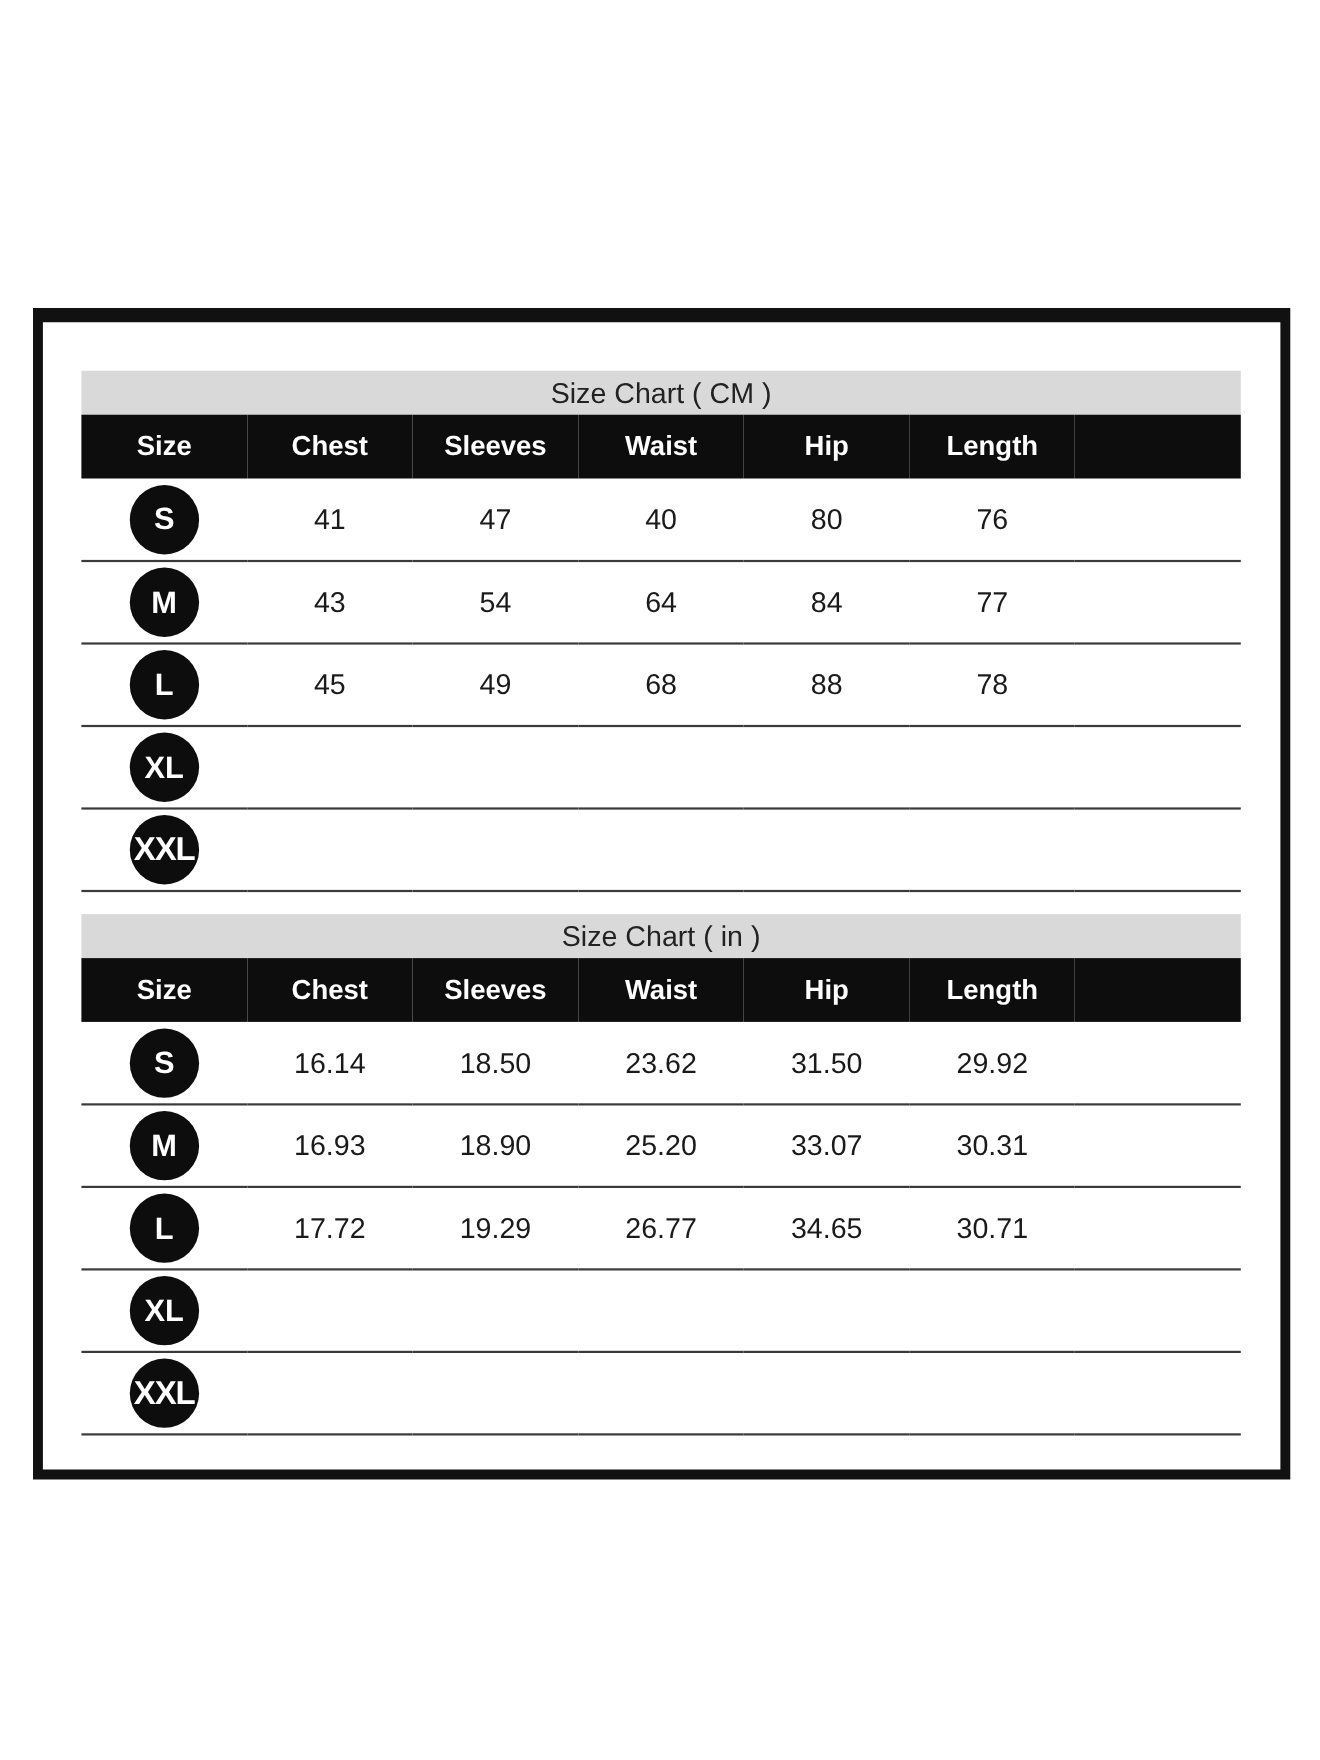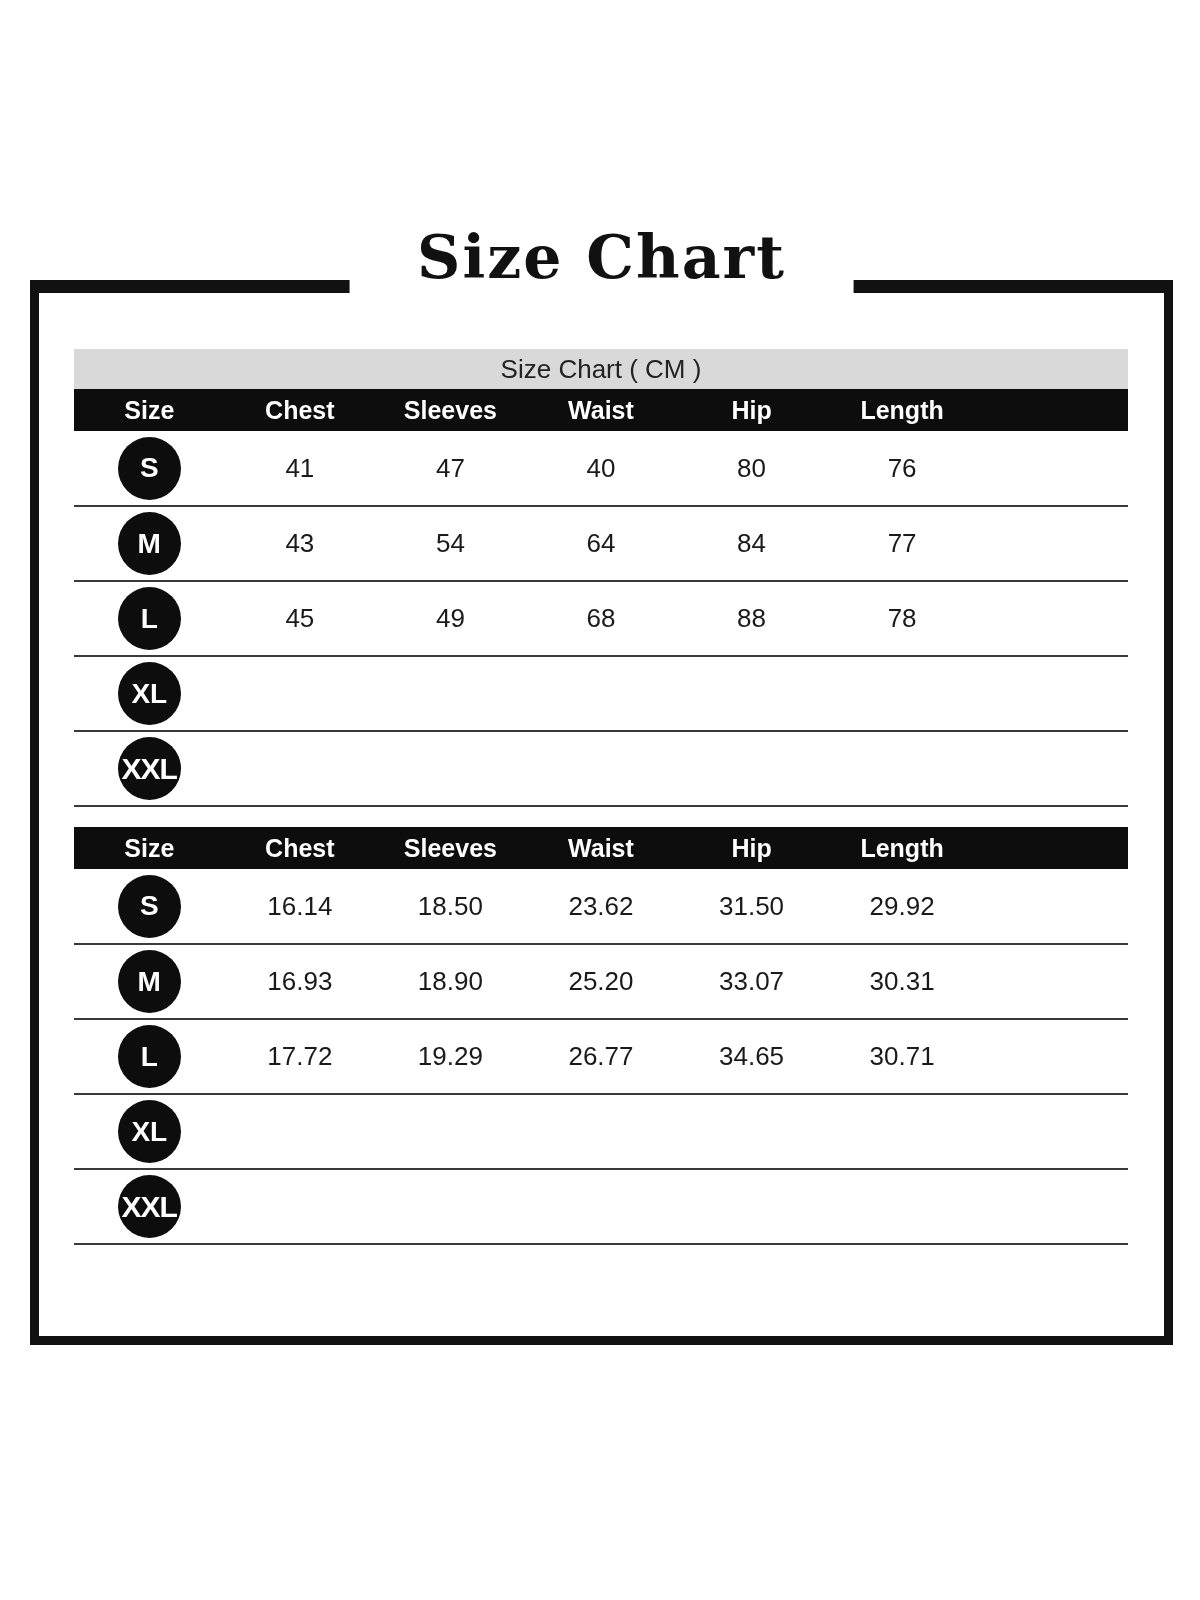--- a/index.html
+++ b/index.html
@@ -40,35 +40,35 @@
     letter-spacing: 2px;
     color: #111;
     white-space: nowrap;
   }
   table.size-table {
     width: 1054px;
     margin-left: 35px;
     border-collapse: collapse;
     table-layout: fixed;
   }
-  table.t1 { margin-top: 56px; }
+  table.t1 { margin-top: 44px; }
   table.t2 { margin-top: 20px; }
   th.caption {
     background: var(--caption-bg);
     height: 40px;
     font-size: 26px;
     font-weight: 400;
     color: #222;
     text-align: center;
     vertical-align: middle;
   }
   tr.head-row th {
     background: var(--header-bg);
     color: var(--header-text);
-    height: 42px;
+    height: 58px;
     font-size: 25px;
     font-weight: 700;
     text-align: center;
     vertical-align: middle;
   }
   tbody tr { border-bottom: 2px solid var(--rule-color); }
   tbody td {
     height: 75px;
     text-align: center;
     vertical-align: middle;
@@ -86,21 +86,20 @@
     font-weight: 700;
     font-size: 28px;
     margin: 0 auto;
   }
   .badge.small { font-size: 30px; letter-spacing: -1px; }
 </style>
 </head>
 <body>
 
 <div class="frame">
-  <div class="frame-title">Size Chart</div>
 
   <table class="size-table t1">
       <colgroup>
         <col style="width: 14.2857%;">
         <col style="width: 14.2857%;">
         <col style="width: 14.2857%;">
         <col style="width: 14.2857%;">
         <col style="width: 14.2857%;">
         <col style="width: 14.2857%;">
         <col style="width: 14.2857%;">
@@ -182,20 +181,23 @@
       <colgroup>
         <col style="width: 14.2857%;">
         <col style="width: 14.2857%;">
         <col style="width: 14.2857%;">
         <col style="width: 14.2857%;">
         <col style="width: 14.2857%;">
         <col style="width: 14.2857%;">
         <col style="width: 14.2857%;">
       </colgroup>
       <thead>
+        <tr>
+          <th colspan="7" class="caption">Size Chart ( in )</th>
+        </tr>
         <tr class="head-row">
           <th>Size</th>
           <th>Chest</th>
           <th>Sleeves</th>
           <th>Waist</th>
           <th>Hip</th>
           <th>Length</th>
           <th></th>
         </tr>
       </thead>

